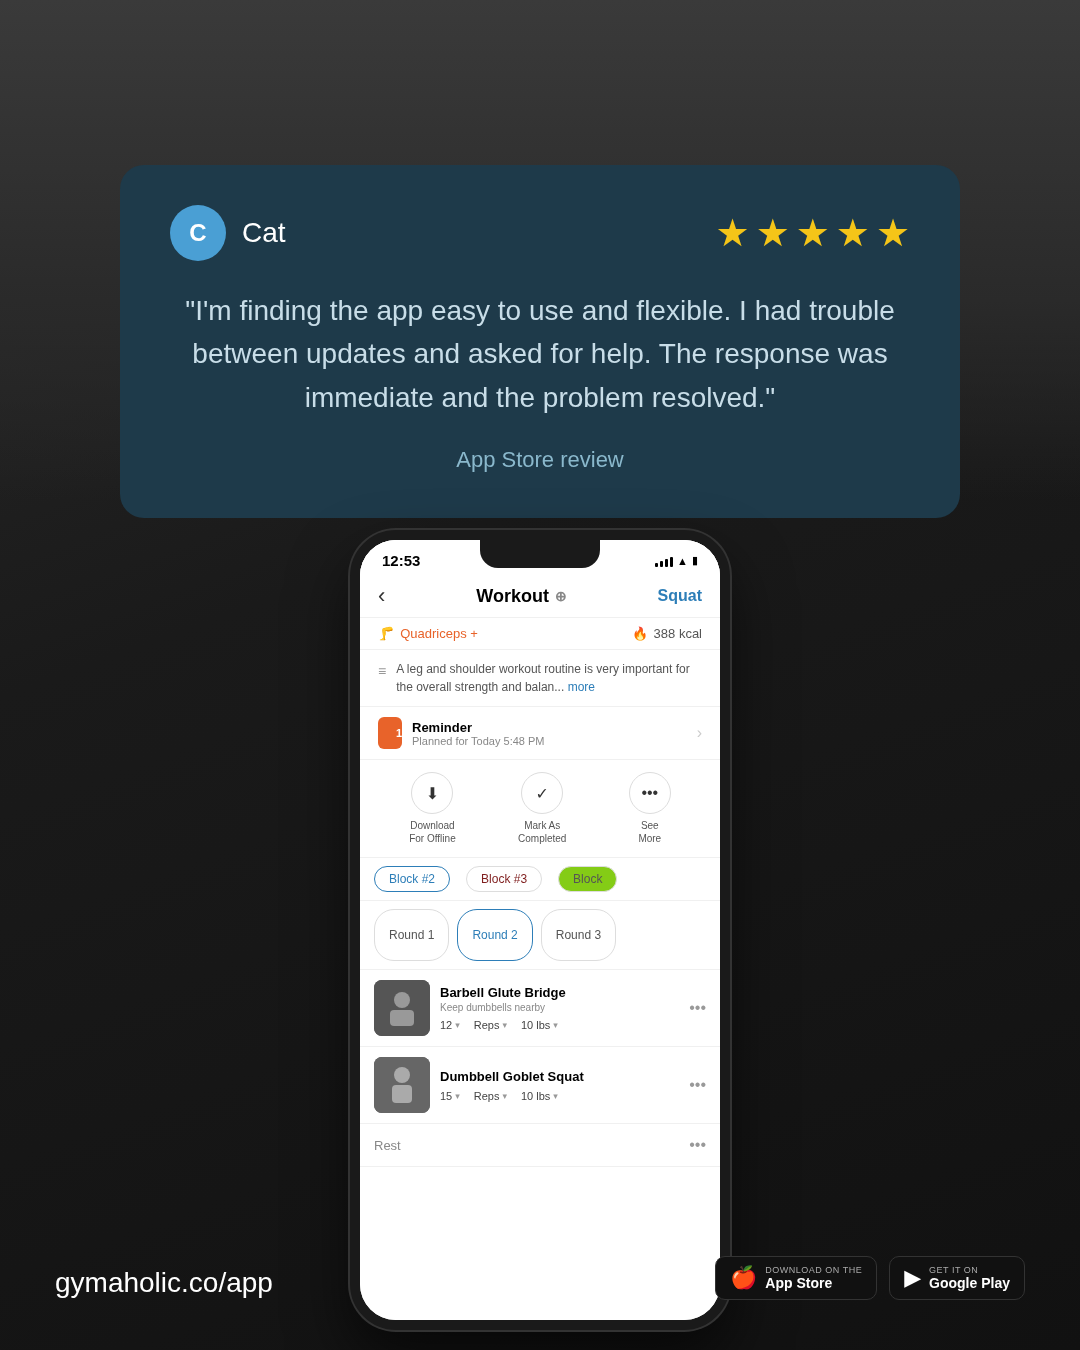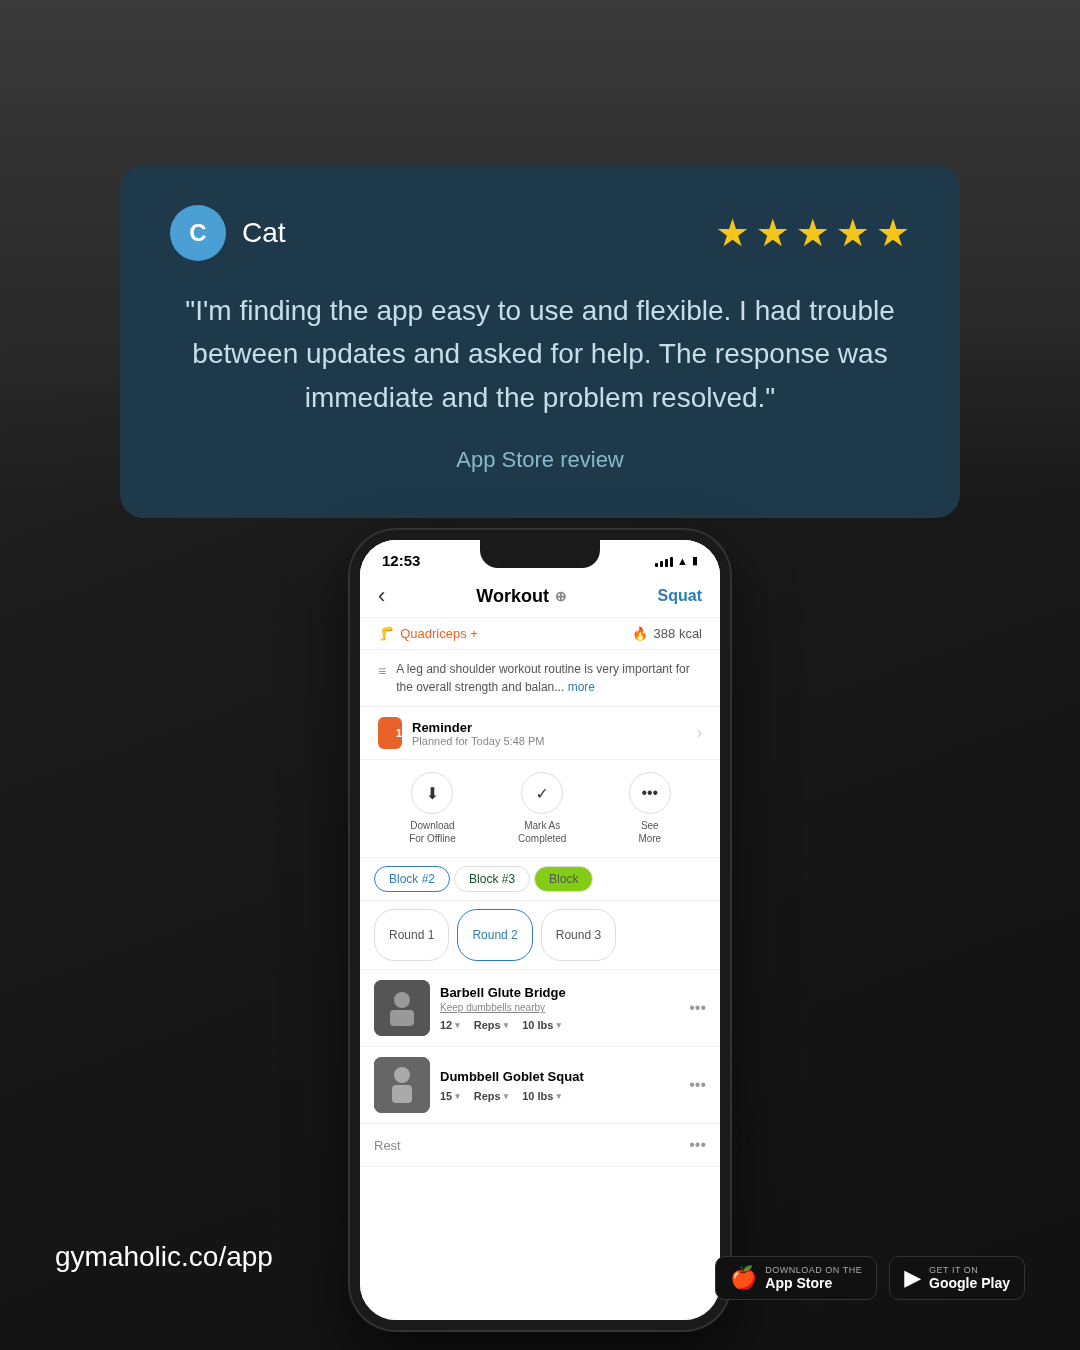--- a/index.html
+++ b/index.html
@@ -327,35 +327,35 @@
     .action-btn-label {
       font-size: 10px;
       color: #555;
       text-align: center;
       line-height: 1.3;
     }
 
     
     .block-tabs {
       display: flex;
-      gap: 4px;
+      gap: 16px;
       padding: 8px 14px;
       overflow-x: auto;
       border-bottom: 1px solid #f0f0f0;
       background: white;
     }
 
     .block-tab {
       padding: 5px 14px;
       border-radius: 20px;
       font-size: 12px;
       font-weight: 500;
       white-space: nowrap;
       border: 1.5px solid #ddd;
-      color: #14532d;
+      color: #7f1d1d;
       background: white;
     }
 
     .block-tab.active {
       background: white;
       border-color: #2d7eb8;
       color: #2d7eb8;
     }
 
     .block-tab-partial {
@@ -427,28 +427,26 @@
       font-size: 13px;
       font-weight: 600;
       color: #000;
       margin-bottom: 2px;
     }
 
     .exercise-note {
       font-size: 10px;
       color: #888;
       margin-bottom: 6px;
-      text-decoration: underline;
     }
 
     .exercise-params {
       display: flex;
       gap: 14px;
       align-items: center;
-      font-weight: bold;
     }
 
     .param-item {
       display: flex;
       align-items: center;
       gap: 3px;
       font-size: 11px;
       color: #444;
     }
 
@@ -477,21 +475,21 @@
     }
 
     .rest-more {
       color: #999;
       font-size: 16px;
     }
 
     
     .website-label {
       position: absolute;
-      bottom: 77px;
+      bottom: 51px;
       left: 55px;
       color: white;
       font-size: 28px;
       font-weight: 400;
       z-index: 10;
     }
 
     .store-badges {
       position: absolute;
       bottom: 50px;

